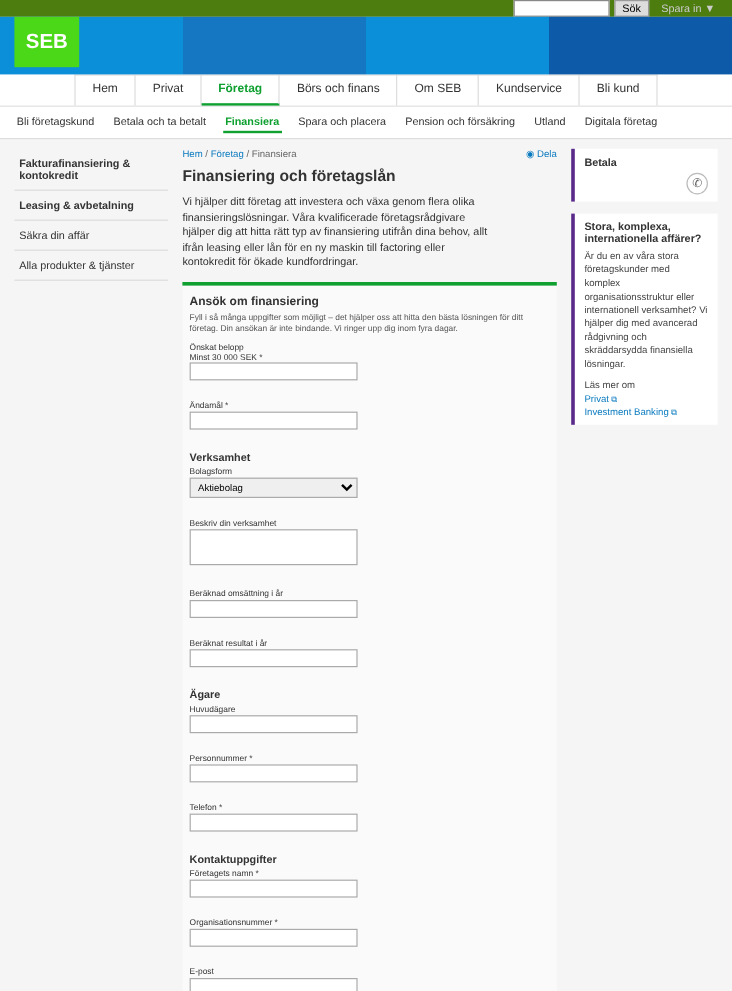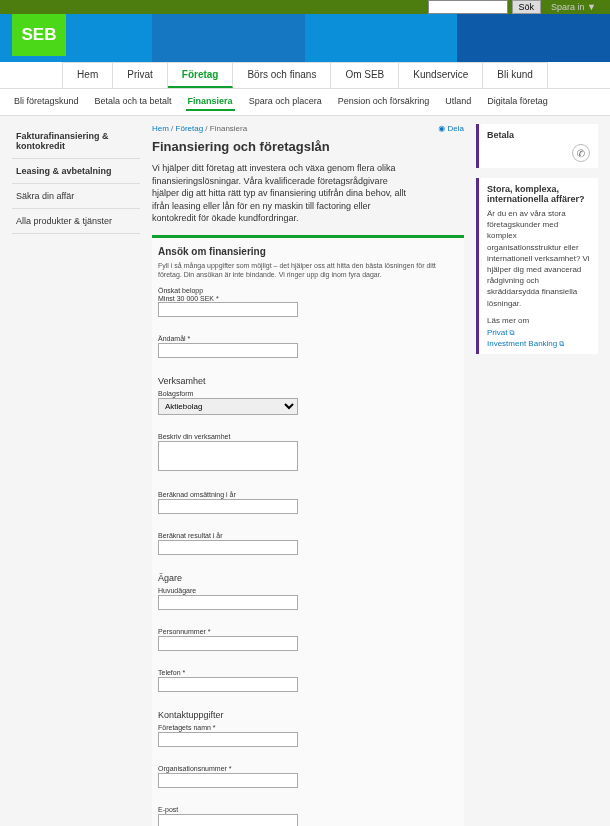--- a/index.html
+++ b/index.html
@@ -27,21 +27,21 @@
 .crumb .share{color:#0a7abf;cursor:pointer}
 h1{font-size:13px;font-weight:bold;margin-bottom:8px}
 .intro{font-size:9px;line-height:1.4;margin-bottom:10px;max-width:260px}
 .formbox{border-top:3px solid #0fa030;background:#fafafa;padding:8px 6px}
 .formbox h3{font-size:10px;font-weight:bold;margin-bottom:4px}
 .formbox .hint{font-size:7px;color:#555;margin-bottom:8px;line-height:1.3}
 .field{margin-bottom:18px}
 .field label{display:block;font-size:7px;color:#333;margin-bottom:1px}
 .field input,.field select,.field textarea{width:100%;max-width:140px;font-size:8px;padding:2px;border:1px solid #aaa}
 .field textarea{height:30px;resize:none}
-.section-h{font-size:9px;font-weight:normal;margin:10px 0 4px}
+.section-h{font-size:9px;font-weight:bold;margin:10px 0 4px}
 .right{width:122px;flex-shrink:0;display:flex;flex-direction:column;gap:10px}
 .card{border-left:3px solid #5a2a8a;padding:6px 8px;background:#fff}
 .card h4{font-size:9px;font-weight:bold;margin-bottom:4px}
 .card p{font-size:8px;line-height:1.4;color:#444}
 .card a{color:#0a7abf;font-size:8px;display:block;margin-top:2px;cursor:pointer}
 .phone-icon{width:18px;height:18px;border:1px solid #bbb;border-radius:50%;display:inline-flex;align-items:center;justify-content:center;float:right;font-size:10px;color:#666}
 .ext-icon{font-size:7px;margin-left:2px}
 </style>
 </head>
 <body>

